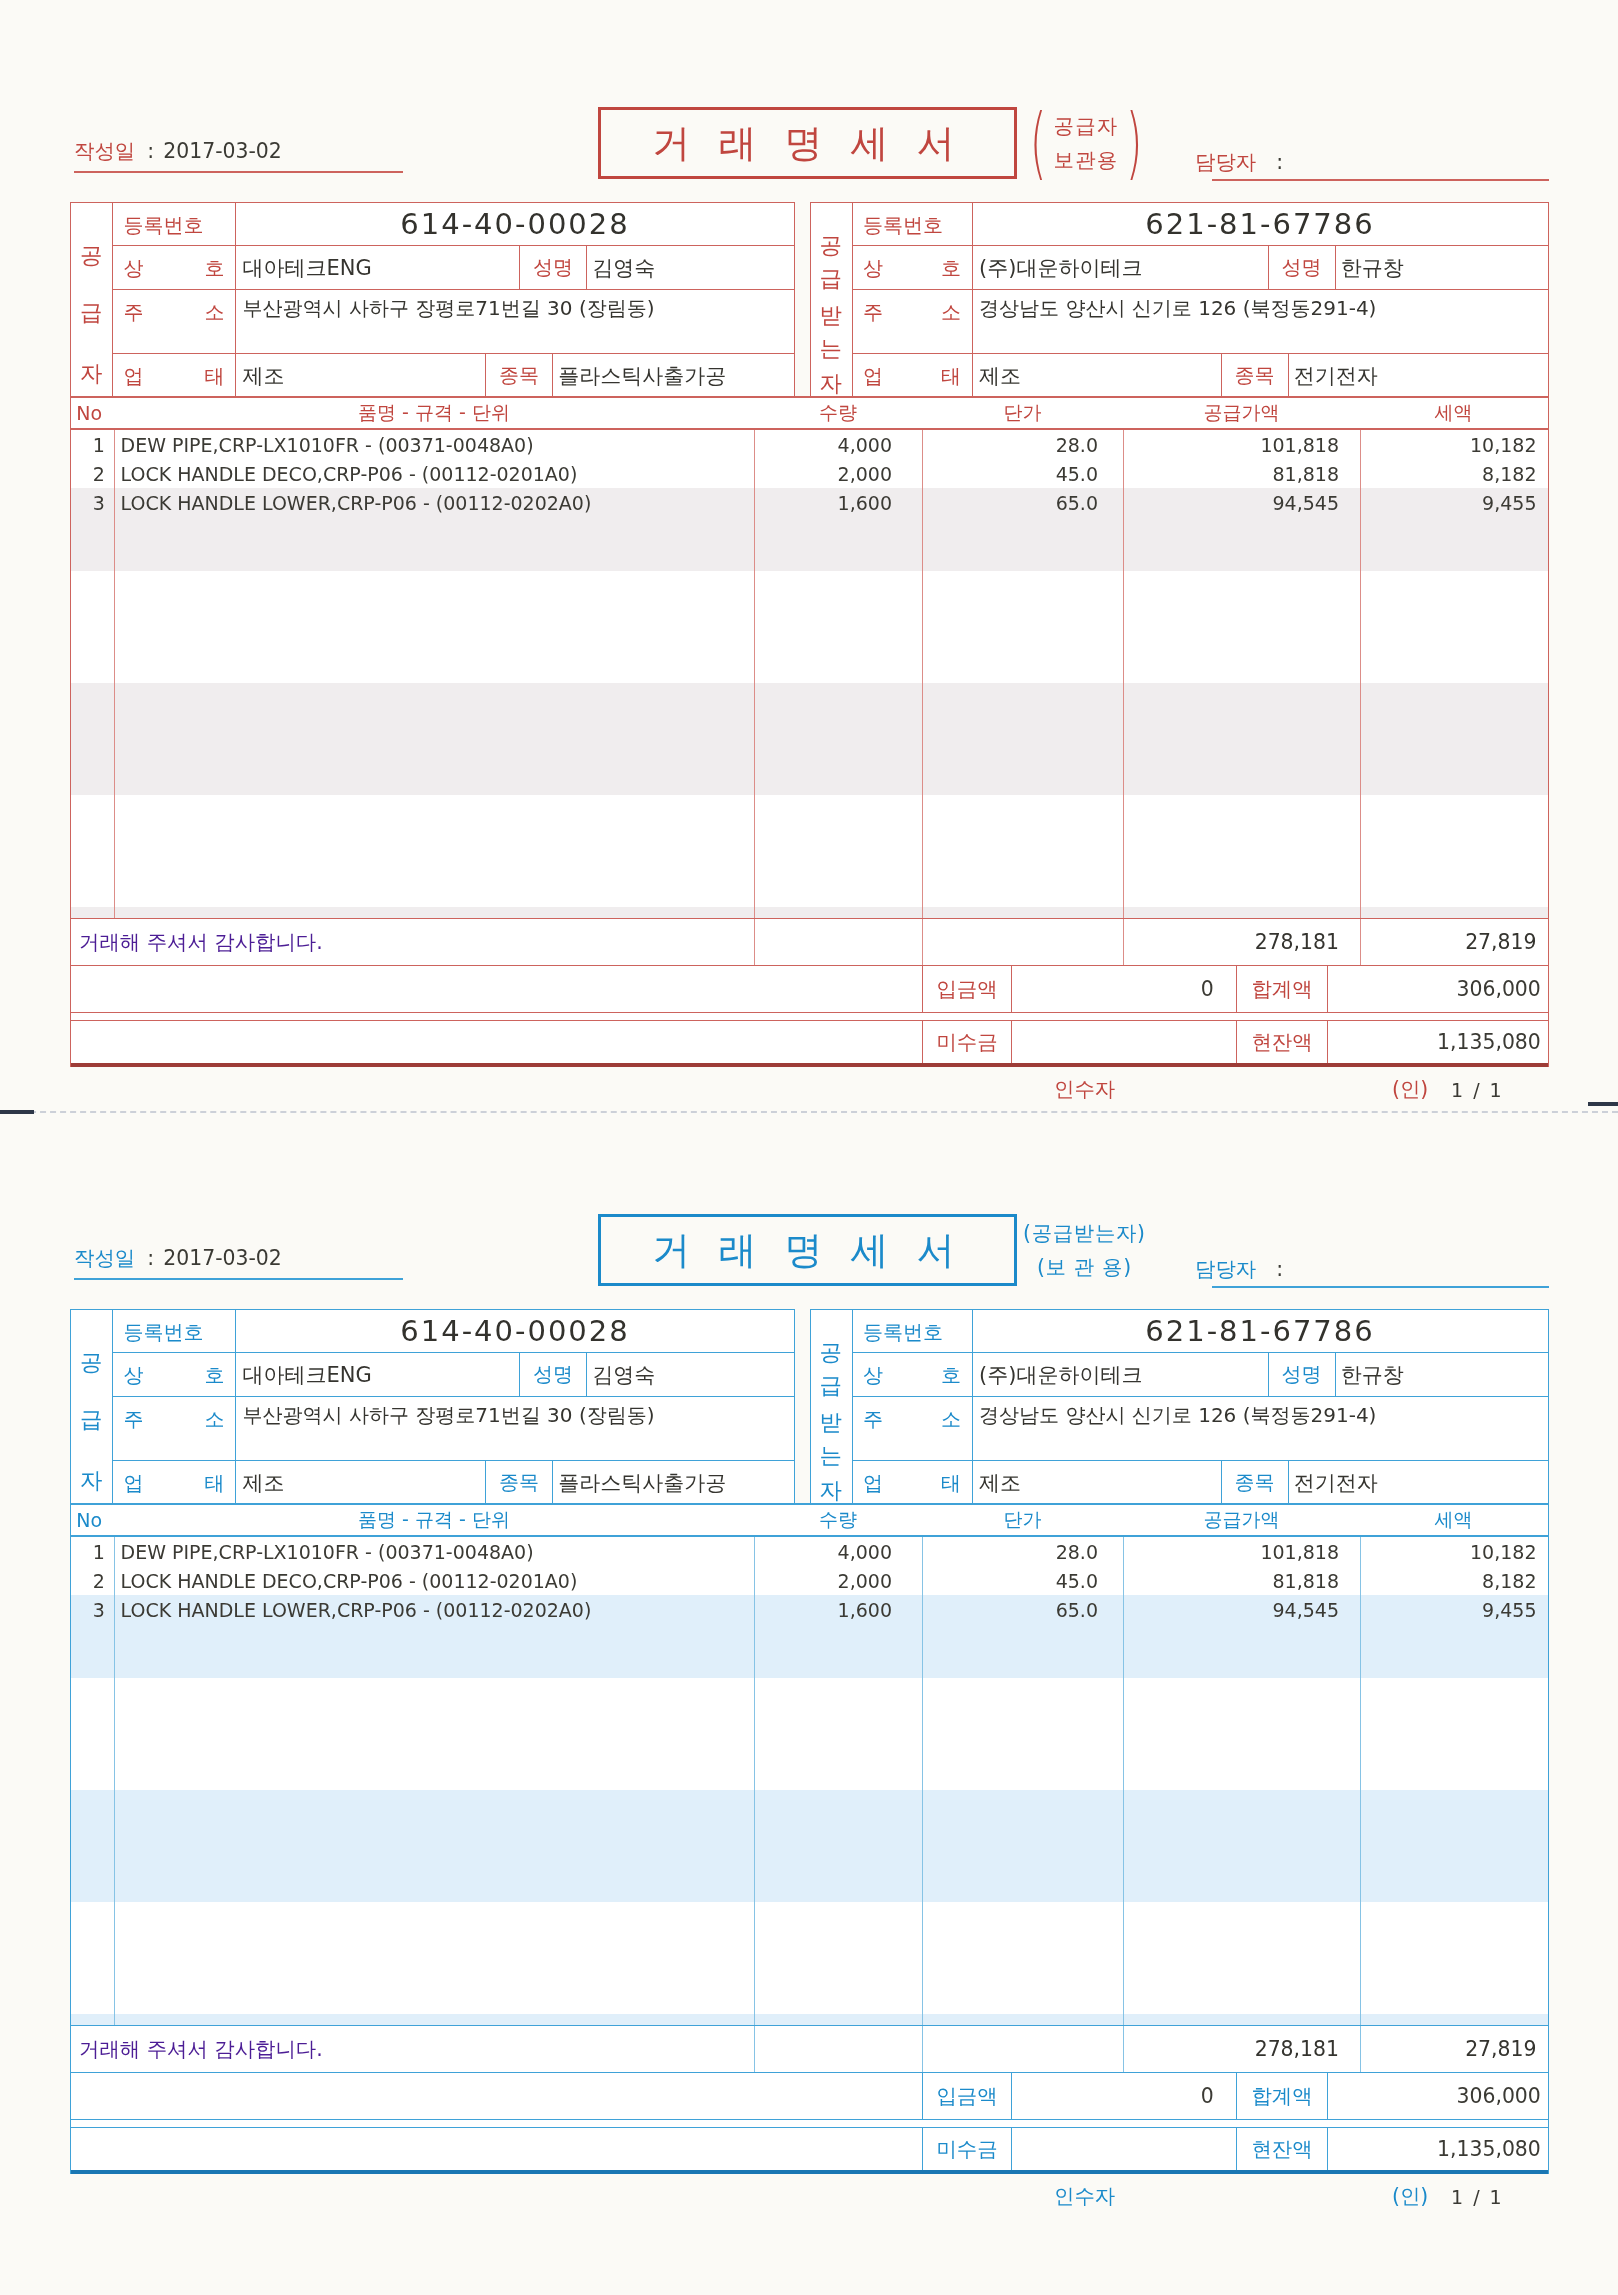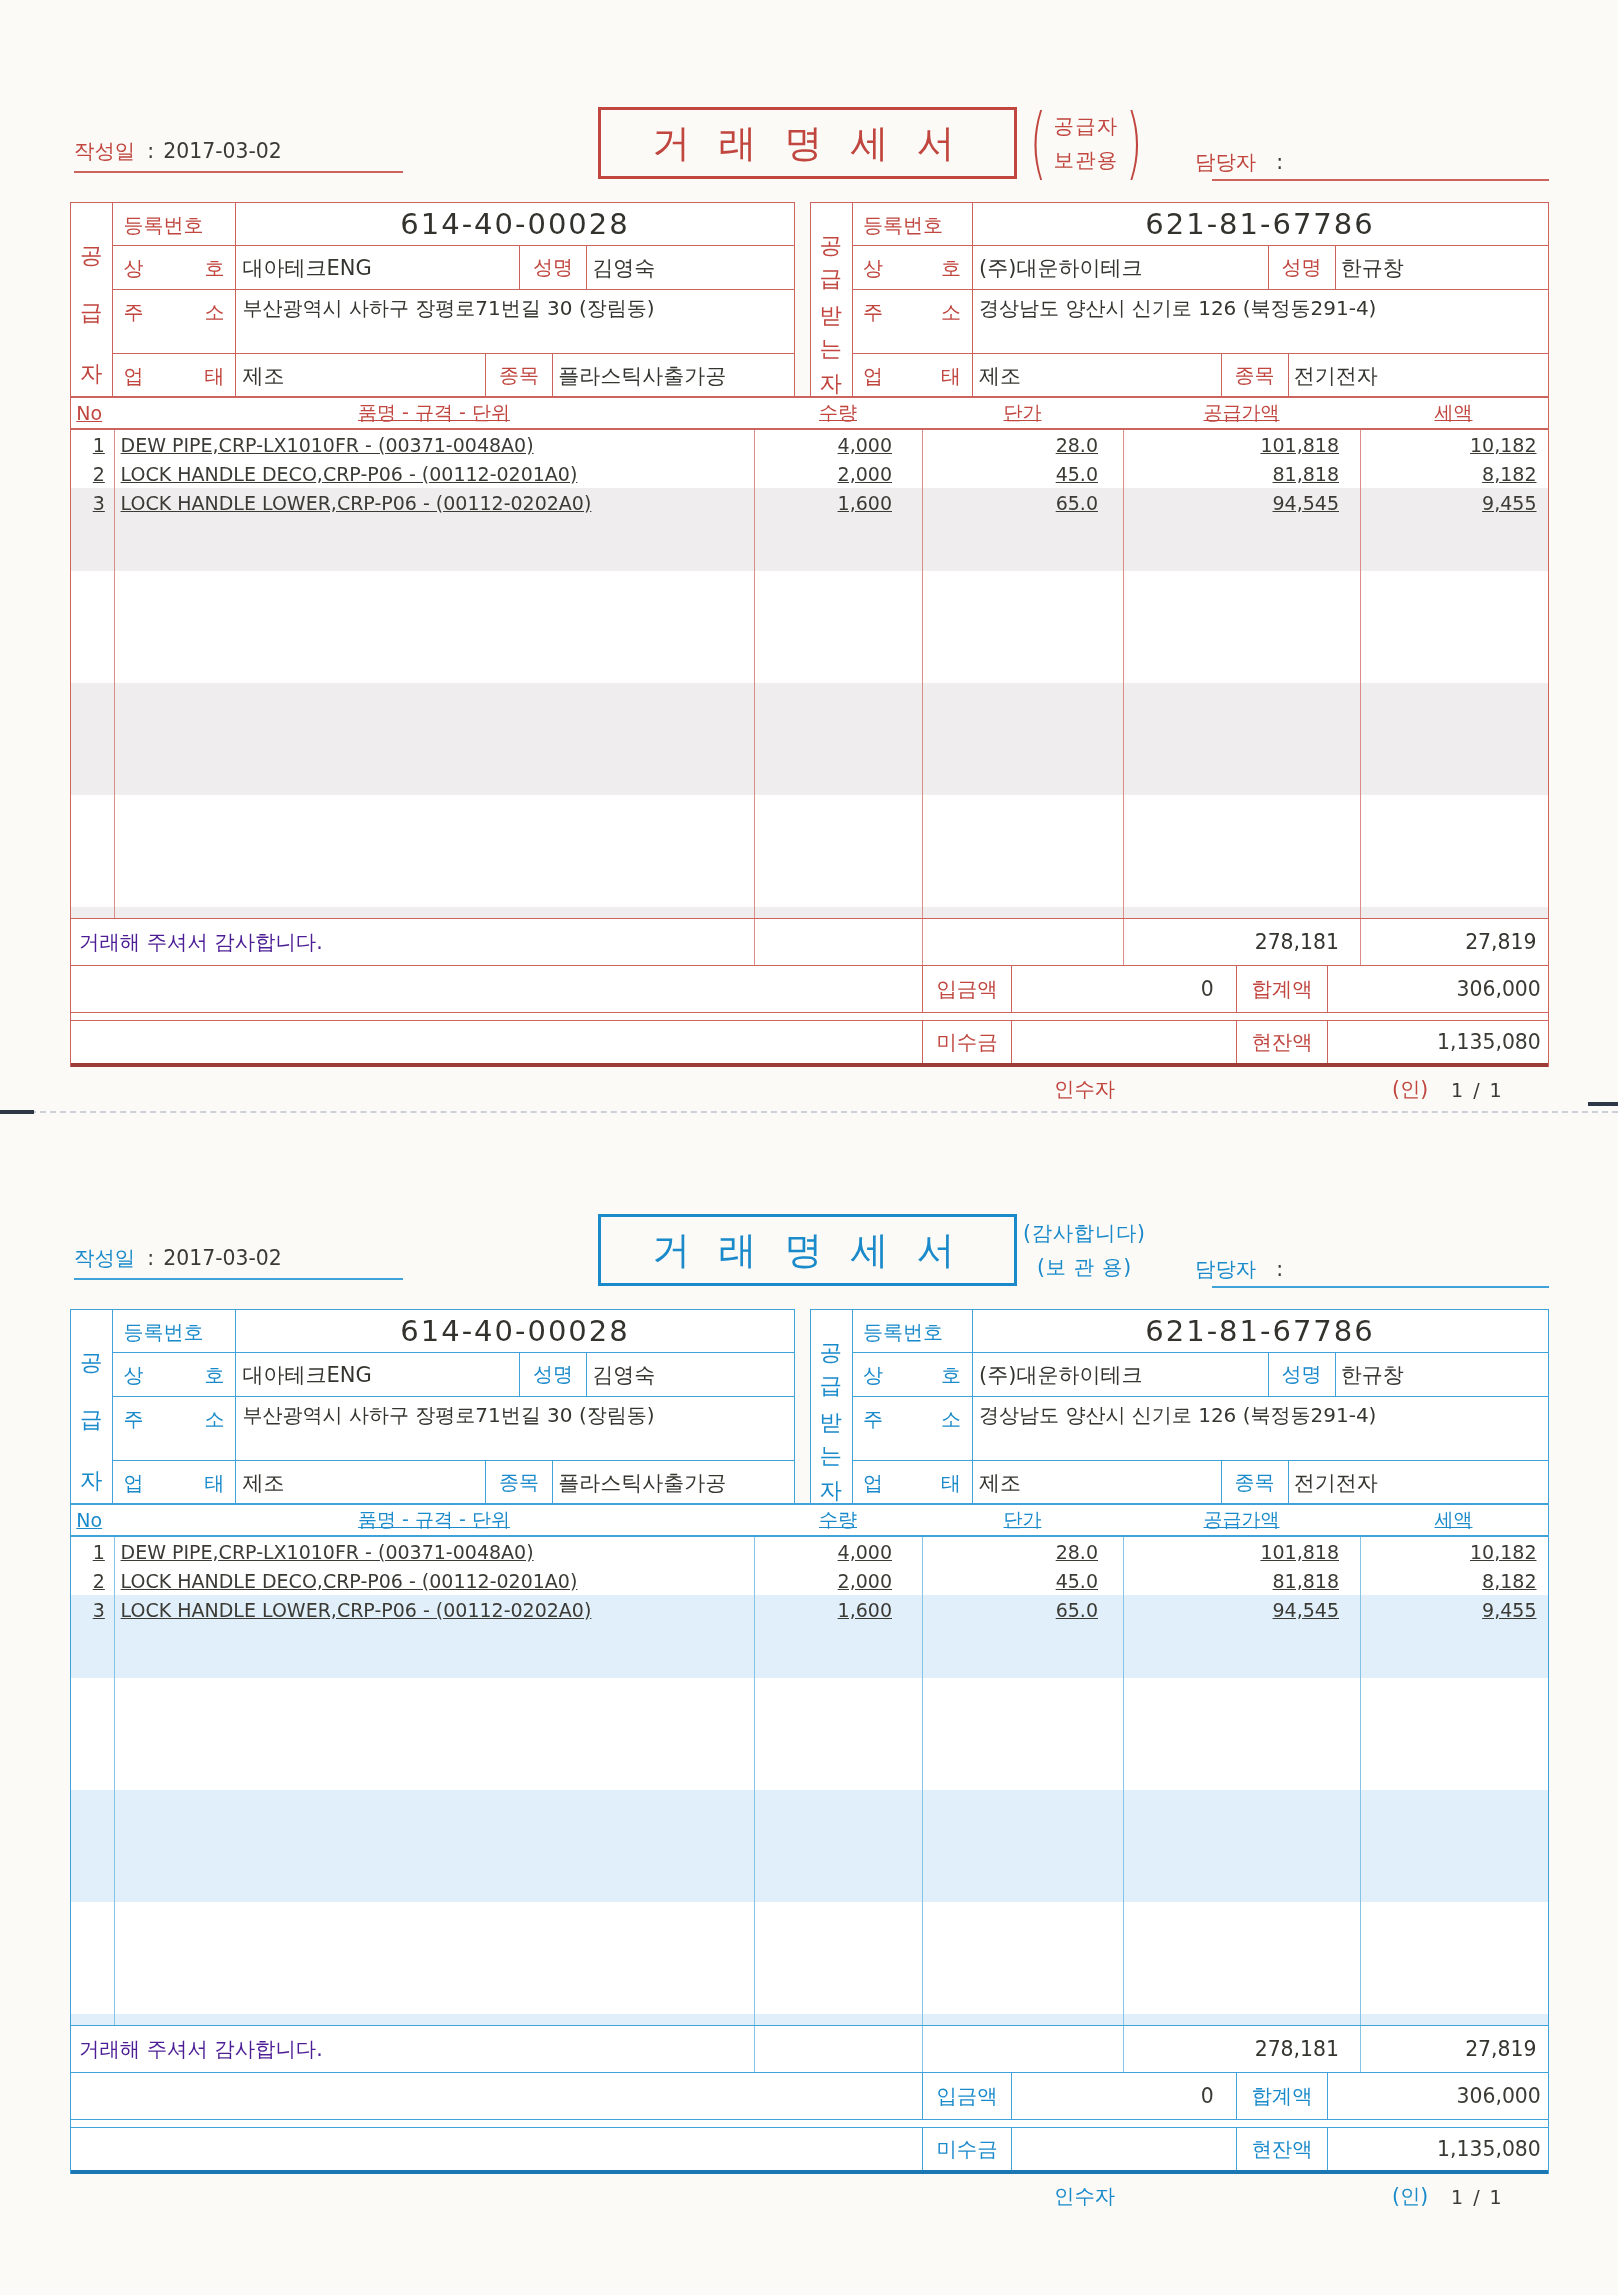--- a/index.html
+++ b/index.html
@@ -56,21 +56,21 @@
   .biz-l{width:249px;flex:none;}
   .biz-r{width:248px;flex:none;}
   .addr{align-items:flex-start;padding-top:5.3px;font-size:20px;}
   .sublabel{width:66px;flex:none;border-left:0.7px solid var(--line);border-right:0.7px solid var(--line);
     color:var(--accent);font-size:20px;display:flex;align-items:center;justify-content:center;}
   .subvalue{flex:1;display:flex;align-items:center;font-size:21px;padding-left:5.3px;}
 
   
   .items{position:absolute;top:396px;left:70px;width:1479px;box-sizing:border-box;
     border:1.3px solid var(--line);border-top:2px solid var(--line);border-bottom:none;background:#fff;}
-  .grid6{display:grid;grid-template-columns:43px 640px 168px 201px 237px 187px;text-decoration:underline;}
+  .grid6{display:grid;grid-template-columns:43px 640px 168px 201px 237px 187px;}
   .thead{height:30px;border-bottom:2px solid var(--line);align-items:center;color:var(--accent);font-size:19px;}
   .thead > div{text-align:center;}
   .thead > div:first-child{text-align:left;padding-left:5.3px;}
   .tbody{position:relative;height:488px;}
   .vline{position:absolute;top:0;bottom:0;width:0.7px;background:var(--soft);z-index:3;}
   .item-row{height:29px;align-items:center;font-size:19px;color:#3b3a34;position:relative;z-index:2;}
   .item-row .c-no{text-align:right;padding-right:9.2px;}
   .item-row .c-name{padding-left:6.6px;letter-spacing:0px;white-space:nowrap;}
   .c-qty,.c-price,.c-supply,.c-tax{text-align:right;}
   .c-qty{padding-right:30px;}
@@ -268,21 +268,21 @@
   <section class="copy blue" style="top:1107px">
     <div class="date-block">
       <span class="accent">작성일</span><span class="ink colon">:</span><span class="ink">2017-03-02</span>
       <div class="date-underline"></div>
     </div>
     <div class="title-box">
       <span>거 래 명 세 서</span>
     </div>
     <div class="keep-note lines2">
       <span class="keep-lines">
-        <span>(감사합니다)</span>
+        <span>(공급받는자)</span>
         <span>(보 관 용)</span>
       </span>
     </div>
     <div class="manager">
       <span class="accent">담당자</span><span class="colon">:</span>
     </div>
     <div class="manager-underline"></div>
 
     <div class="info-wrap">
       <div class="info-table left">

